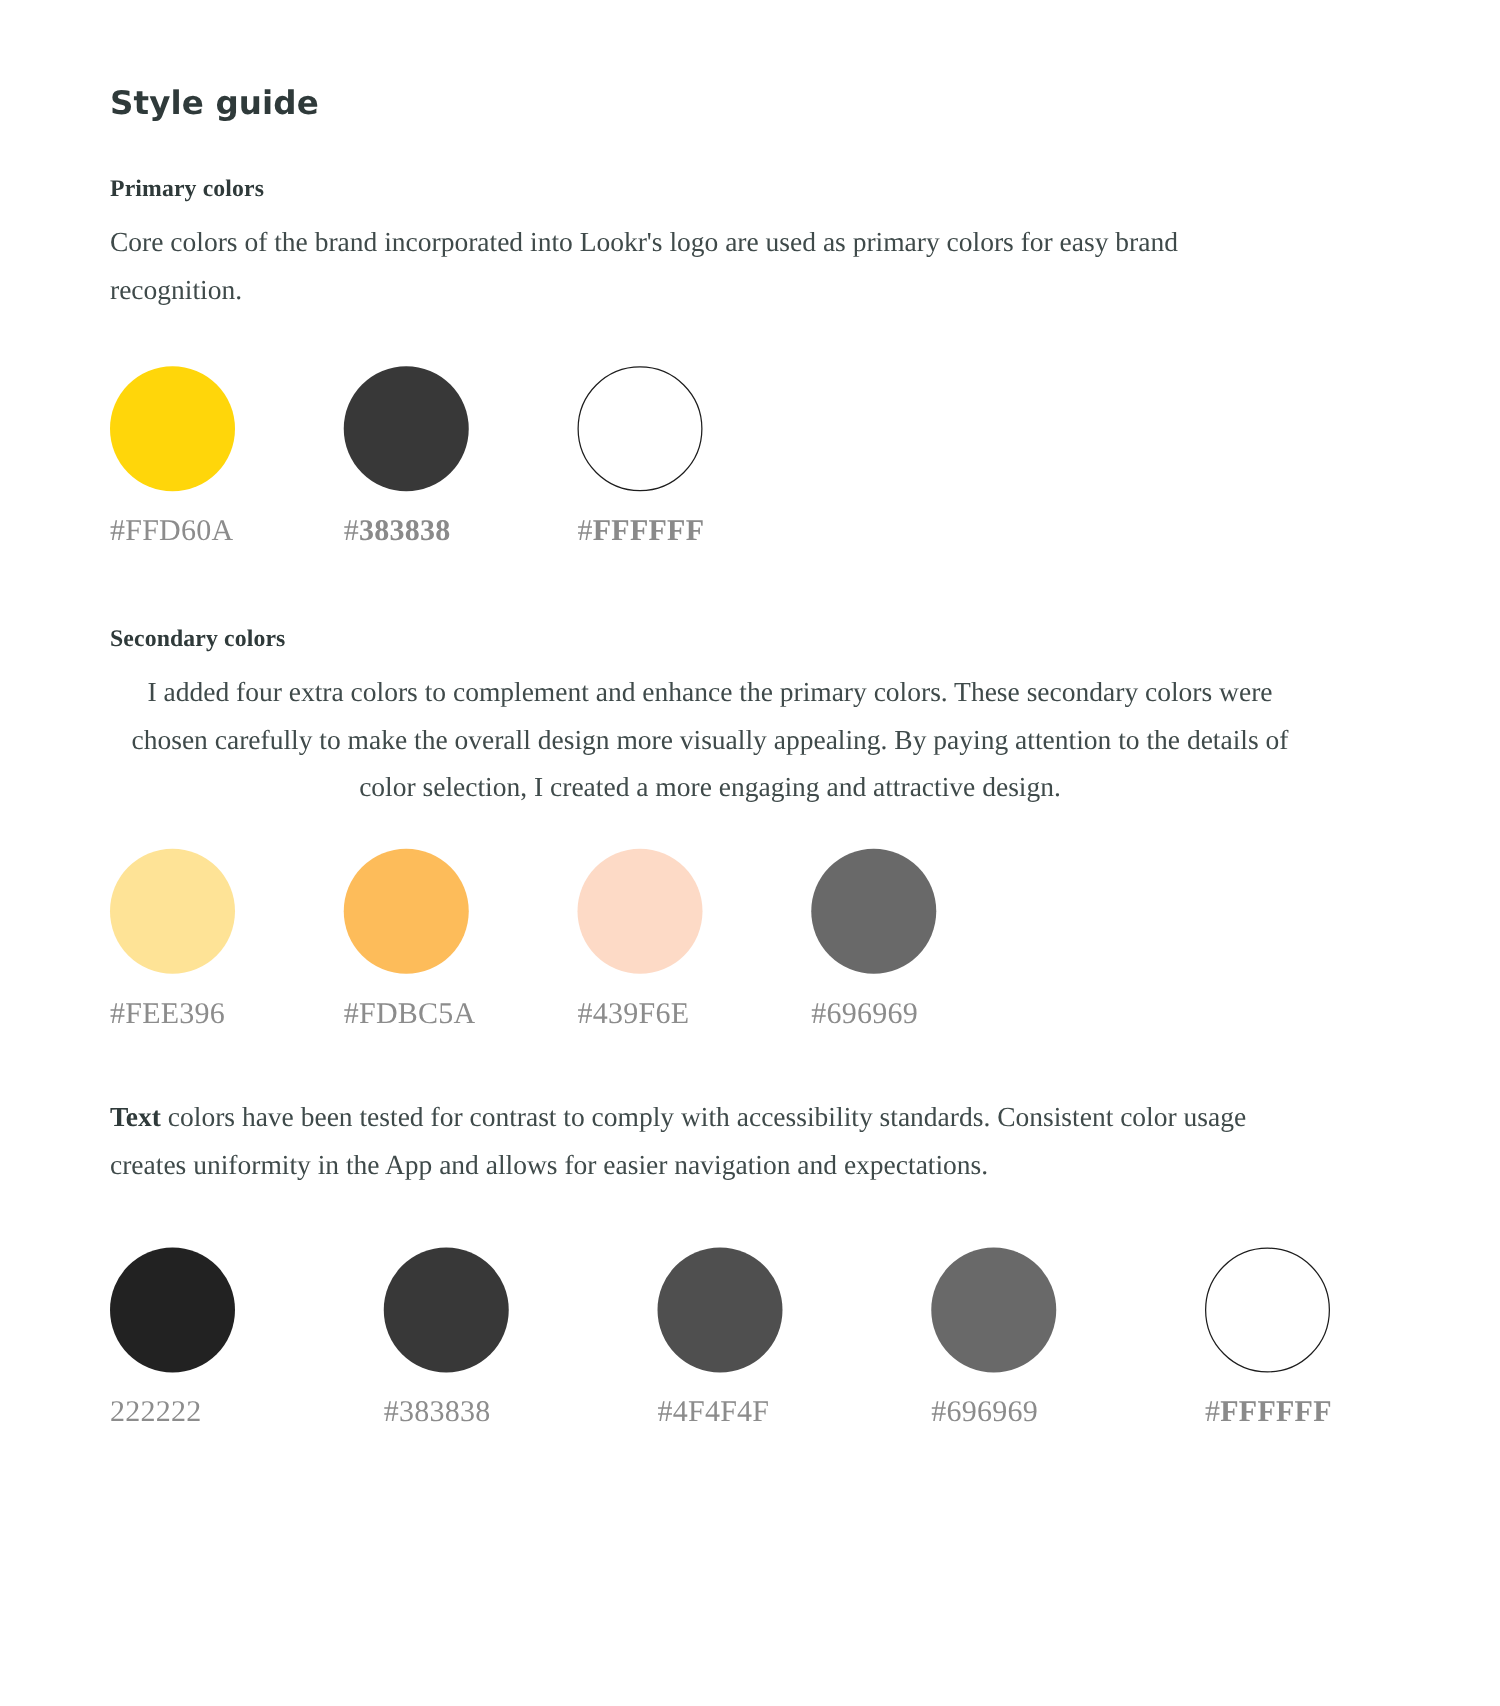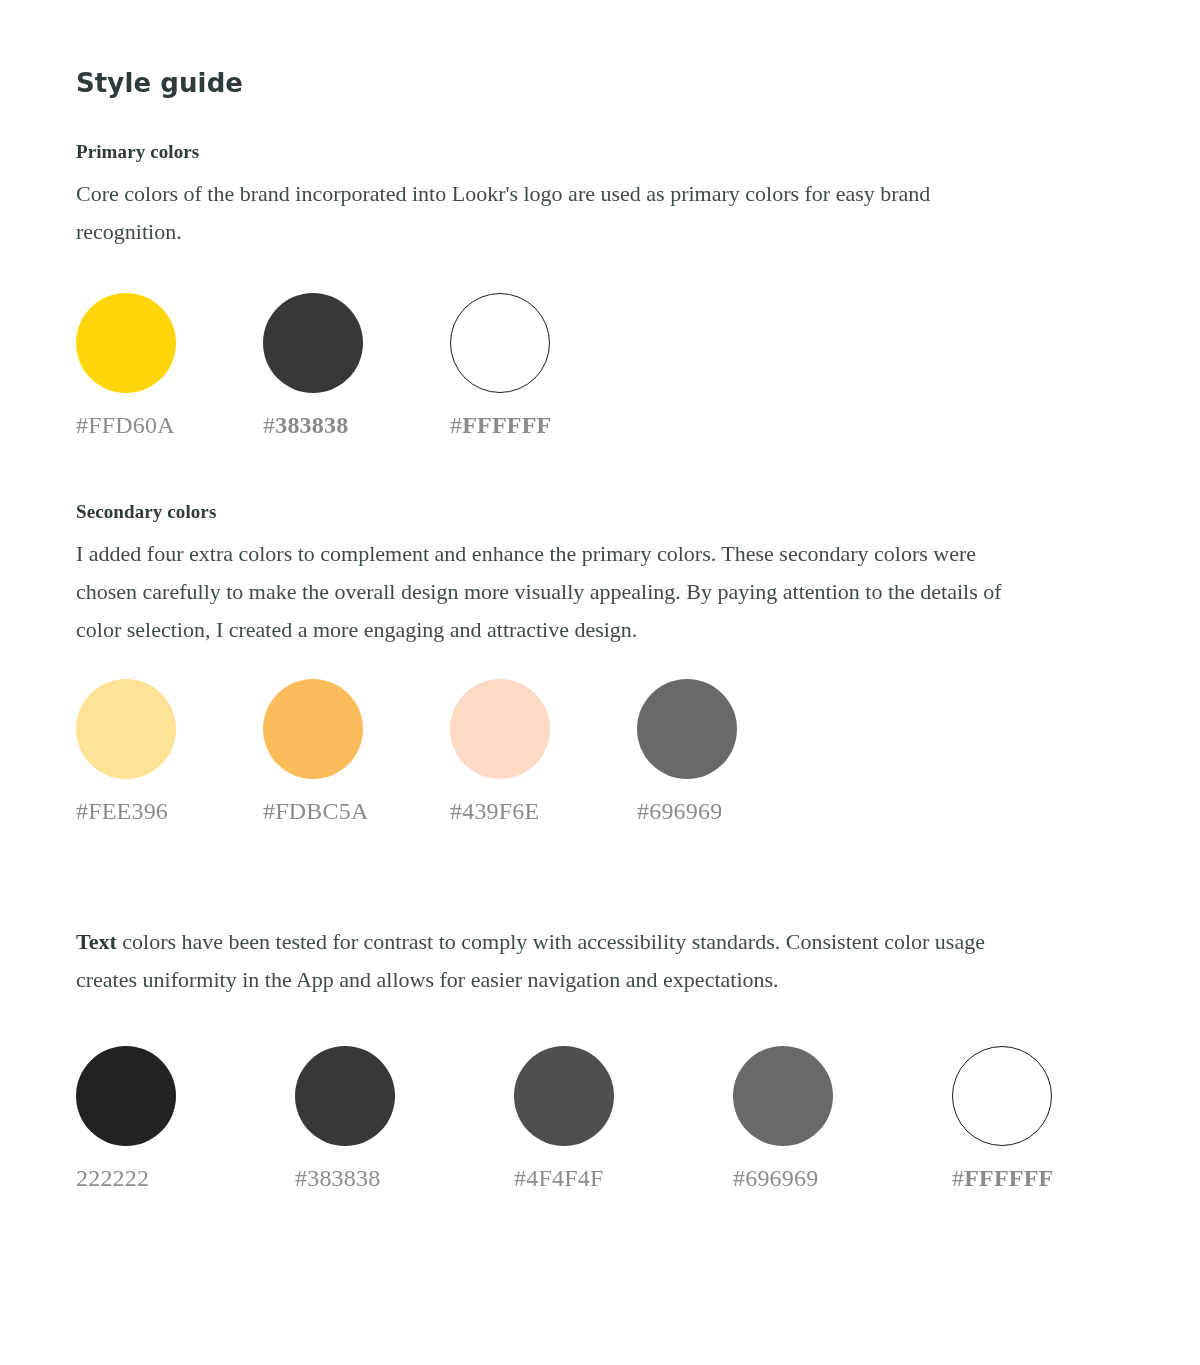--- a/index.html
+++ b/index.html
@@ -16,21 +16,21 @@
   }
   .page {
     position: relative;
     width: 1200px;
     height: 1365px;
     padding: 0;
     box-sizing: border-box;
   }
   .content {
     position: absolute;
-    left: 76px;
+    left: 88px;
     top: 0;
     width: 1040px;
   }
 
   .doc-title {
     font-size: 26px;
     font-weight: 700;
     color: #2f3a3a;
     letter-spacing: 0.1px;
     margin: 0;
@@ -59,23 +59,23 @@
   .section-body b {
     font-weight: 700;
     color: #2f3a3a;
   }
 
   
   .sec-primary { margin-top: 43px; }
   .sec-primary .section-body { margin-top: 12px; }
 
   .sec-secondary { margin-top: 62px; }
-  .sec-secondary .section-body { margin-top: 12px; }
+  .sec-secondary .section-body { margin-top: 12px; text-align: center; }
 
-  .sec-text { margin-top: 98px; }
+  .sec-text { margin-top: 50px; }
 
   
   .swatch-row {
     display: flex;
     align-items: flex-start;
   }
   .swatch-row.primary-row { margin-top: 42px; }
   .swatch-row.secondary-row { margin-top: 30px; align-items: flex-end; }
   .swatch-row.text-row { margin-top: 47px; gap: 32px; }
 

